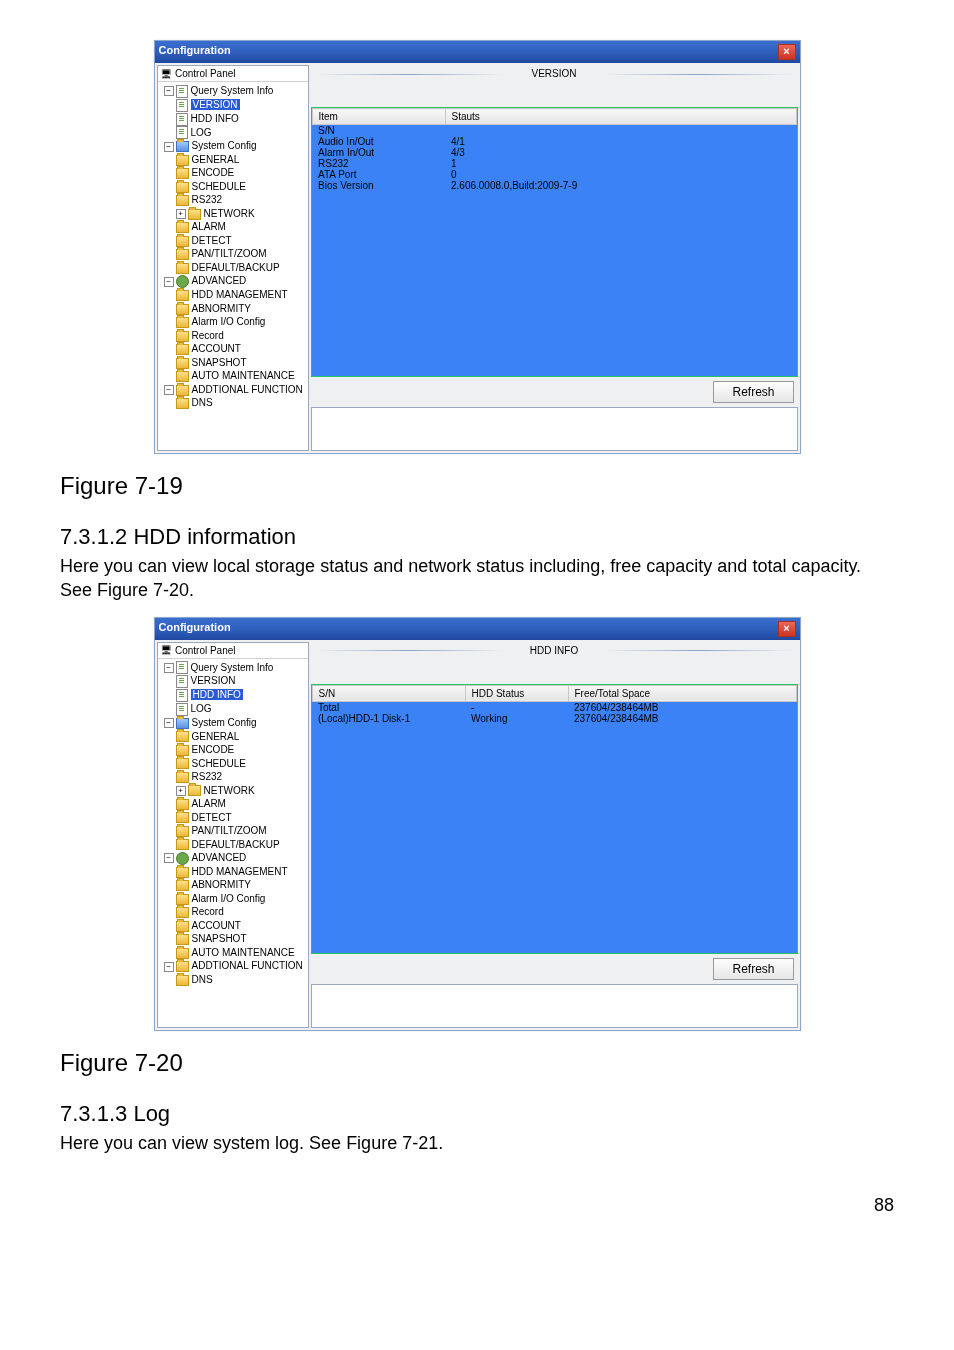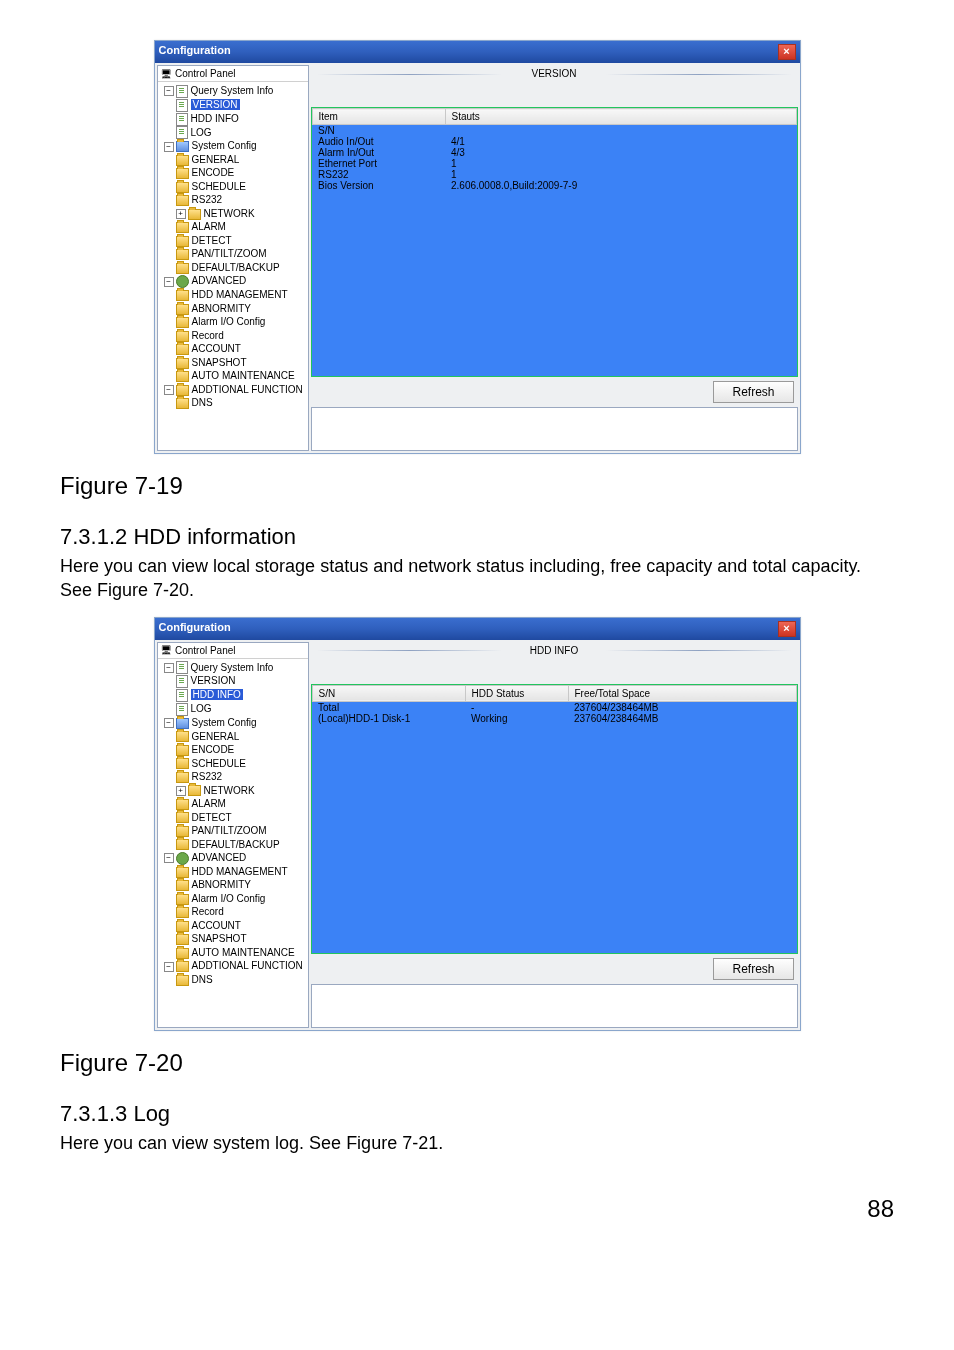--- a/index.html
+++ b/index.html
@@ -173,21 +173,21 @@
   }
   .h-sub {
     font-size:22px;
     margin: 0 0 4px 0;
   }
   .para {
     font-size:18px;
     margin: 0 0 14px 0;
     line-height:1.35;
   }
-  .pagenum { text-align:right; font-size:24px; margin-top:40px; }
+  .pagenum { text-align:right; font-size:18px; margin-top:40px; }
 </style>
 </head>
 <body>
 
 <div class="window">
   <div class="titlebar">
     <span>Configuration</span>
     <span class="closebtn">×</span>
   </div>
   <div class="win-body">
@@ -254,26 +254,26 @@
               </tr>
               <tr>
                 <td>Audio In/Out</td>
                 <td>4/1</td>
               </tr>
               <tr>
                 <td>Alarm In/Out</td>
                 <td>4/3</td>
               </tr>
               <tr>
-                <td>Ethernet Port</td>
-                <td>1</td>
-              </tr>
-              <tr>
                 <td>RS232</td>
                 <td>1</td>
+              </tr>
+              <tr>
+                <td>ATA Port</td>
+                <td>0</td>
               </tr>
               <tr>
                 <td>Bios Version</td>
                 <td>2.606.0008.0,Build:2009-7-9</td>
               </tr>
             </tbody>
         </table>
       </div>
       <div class="btn-row"><button class="btn">Refresh</button></div>
       <div class="status-box"></div>

